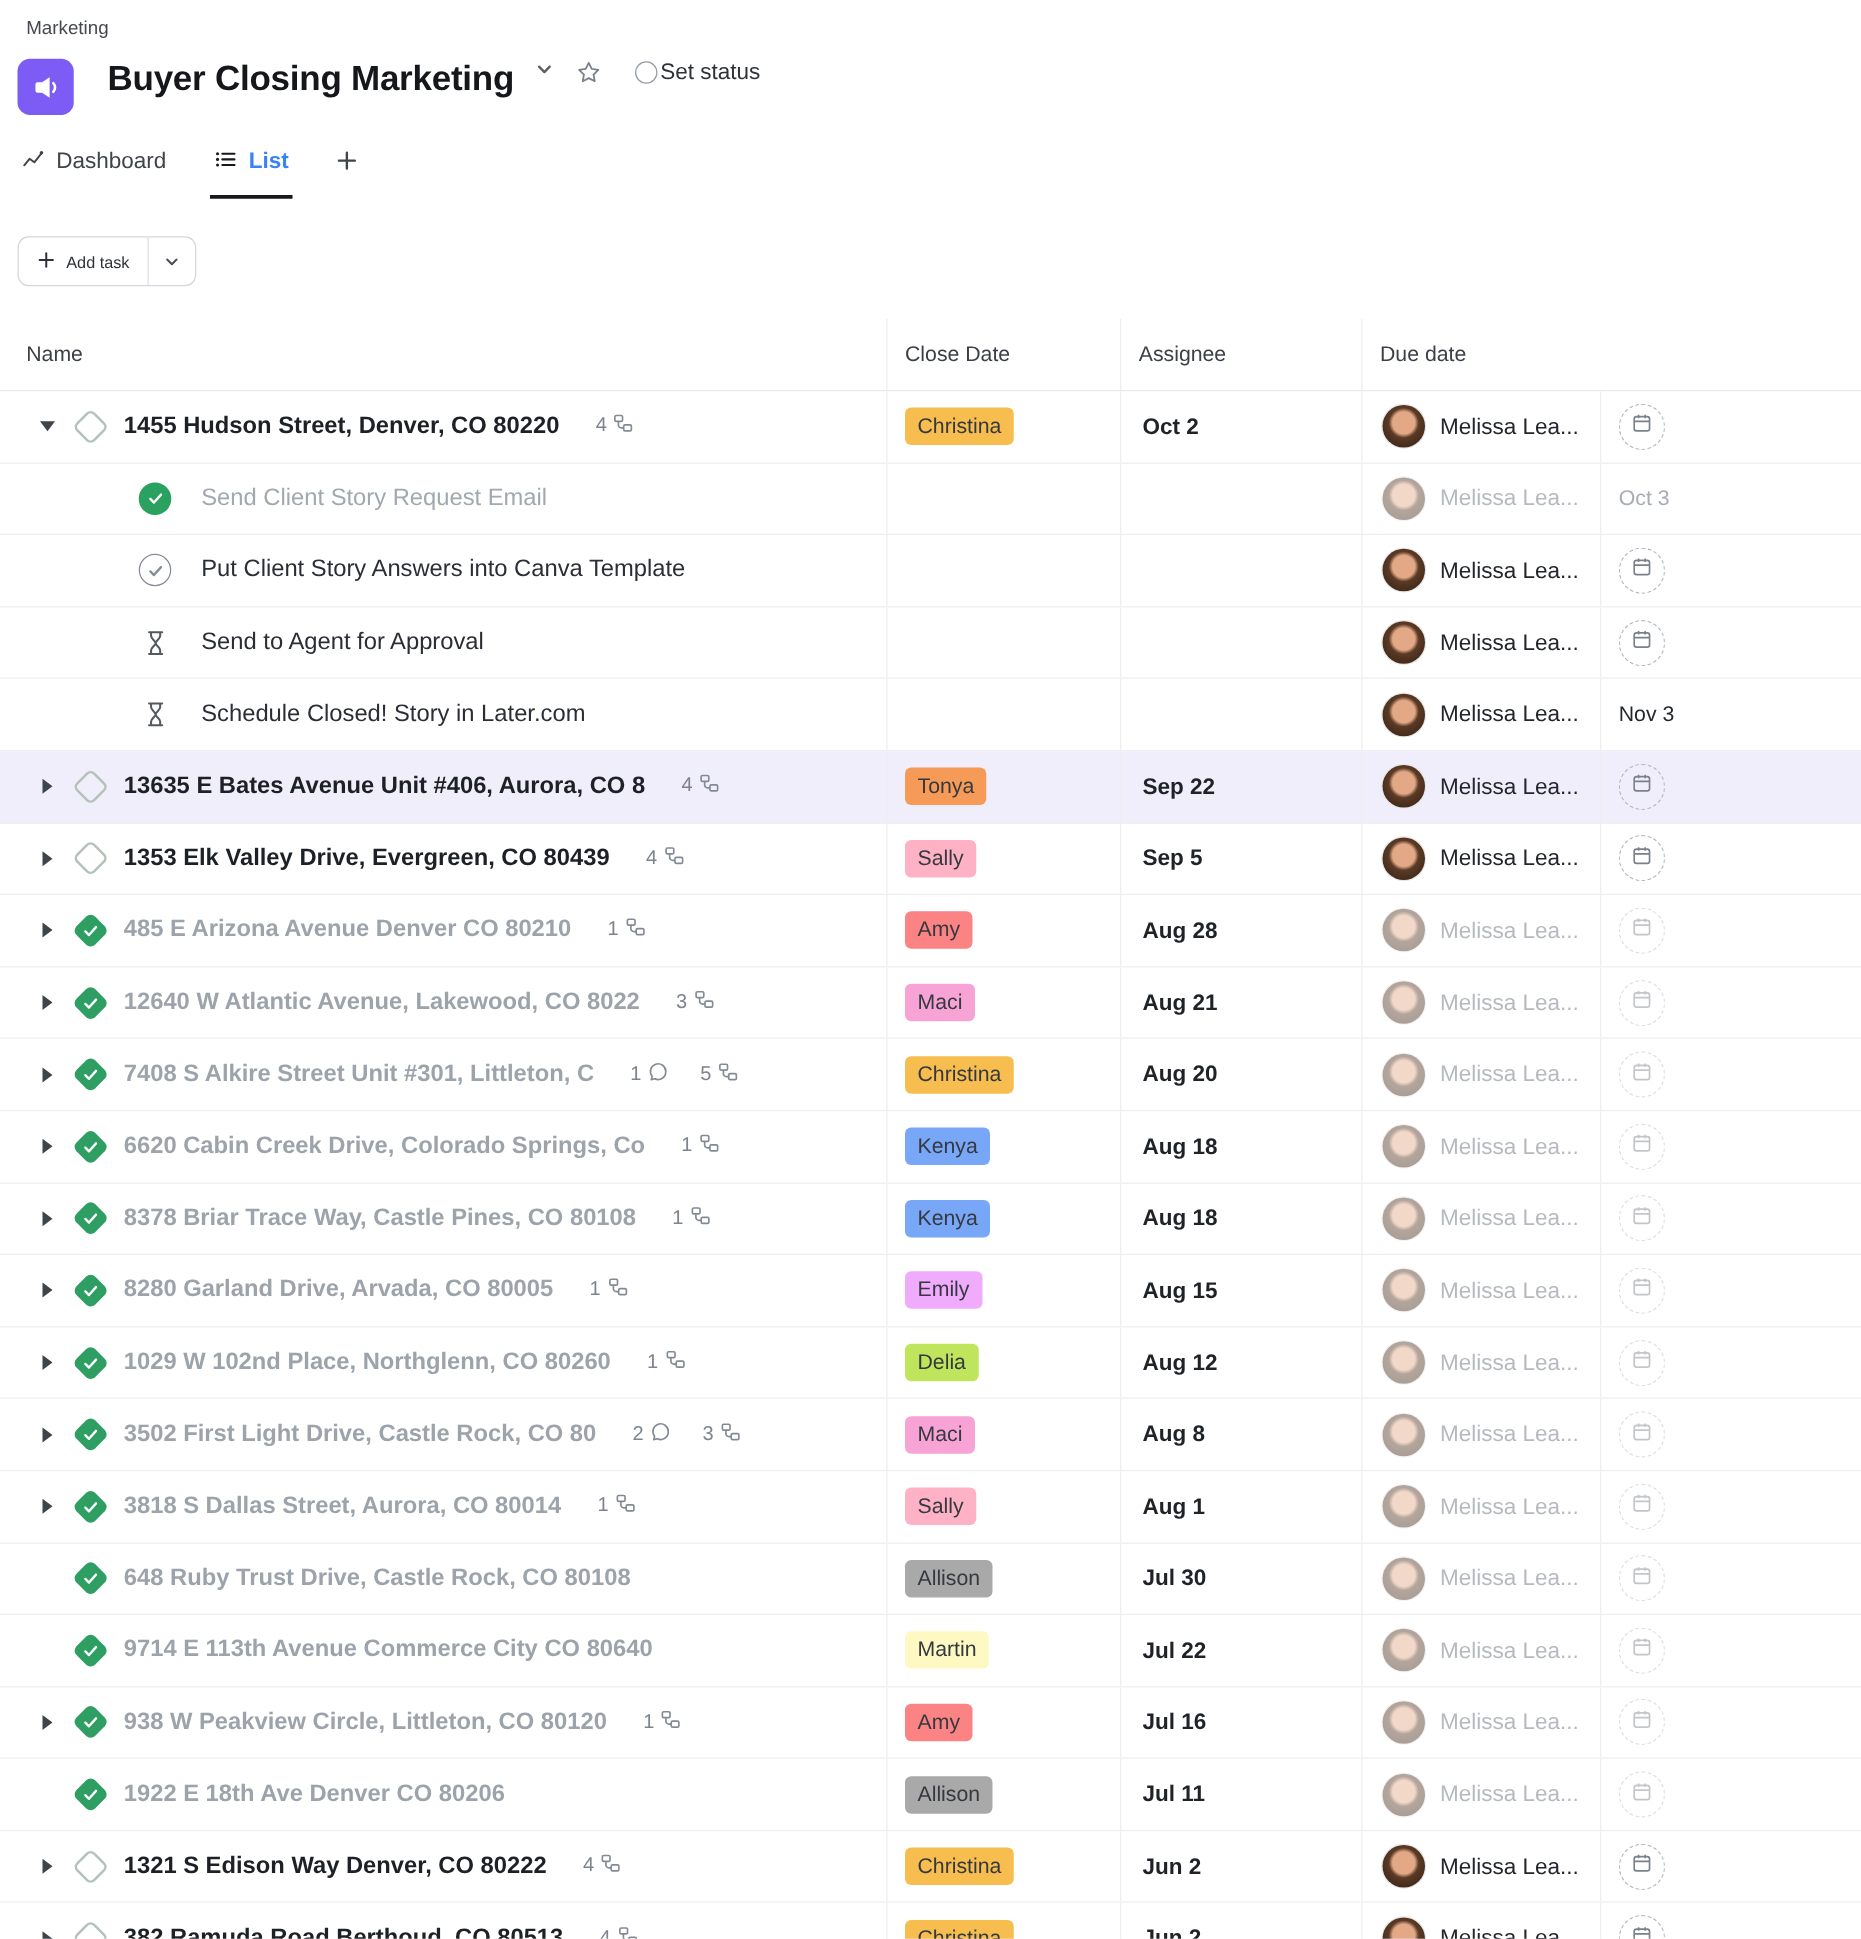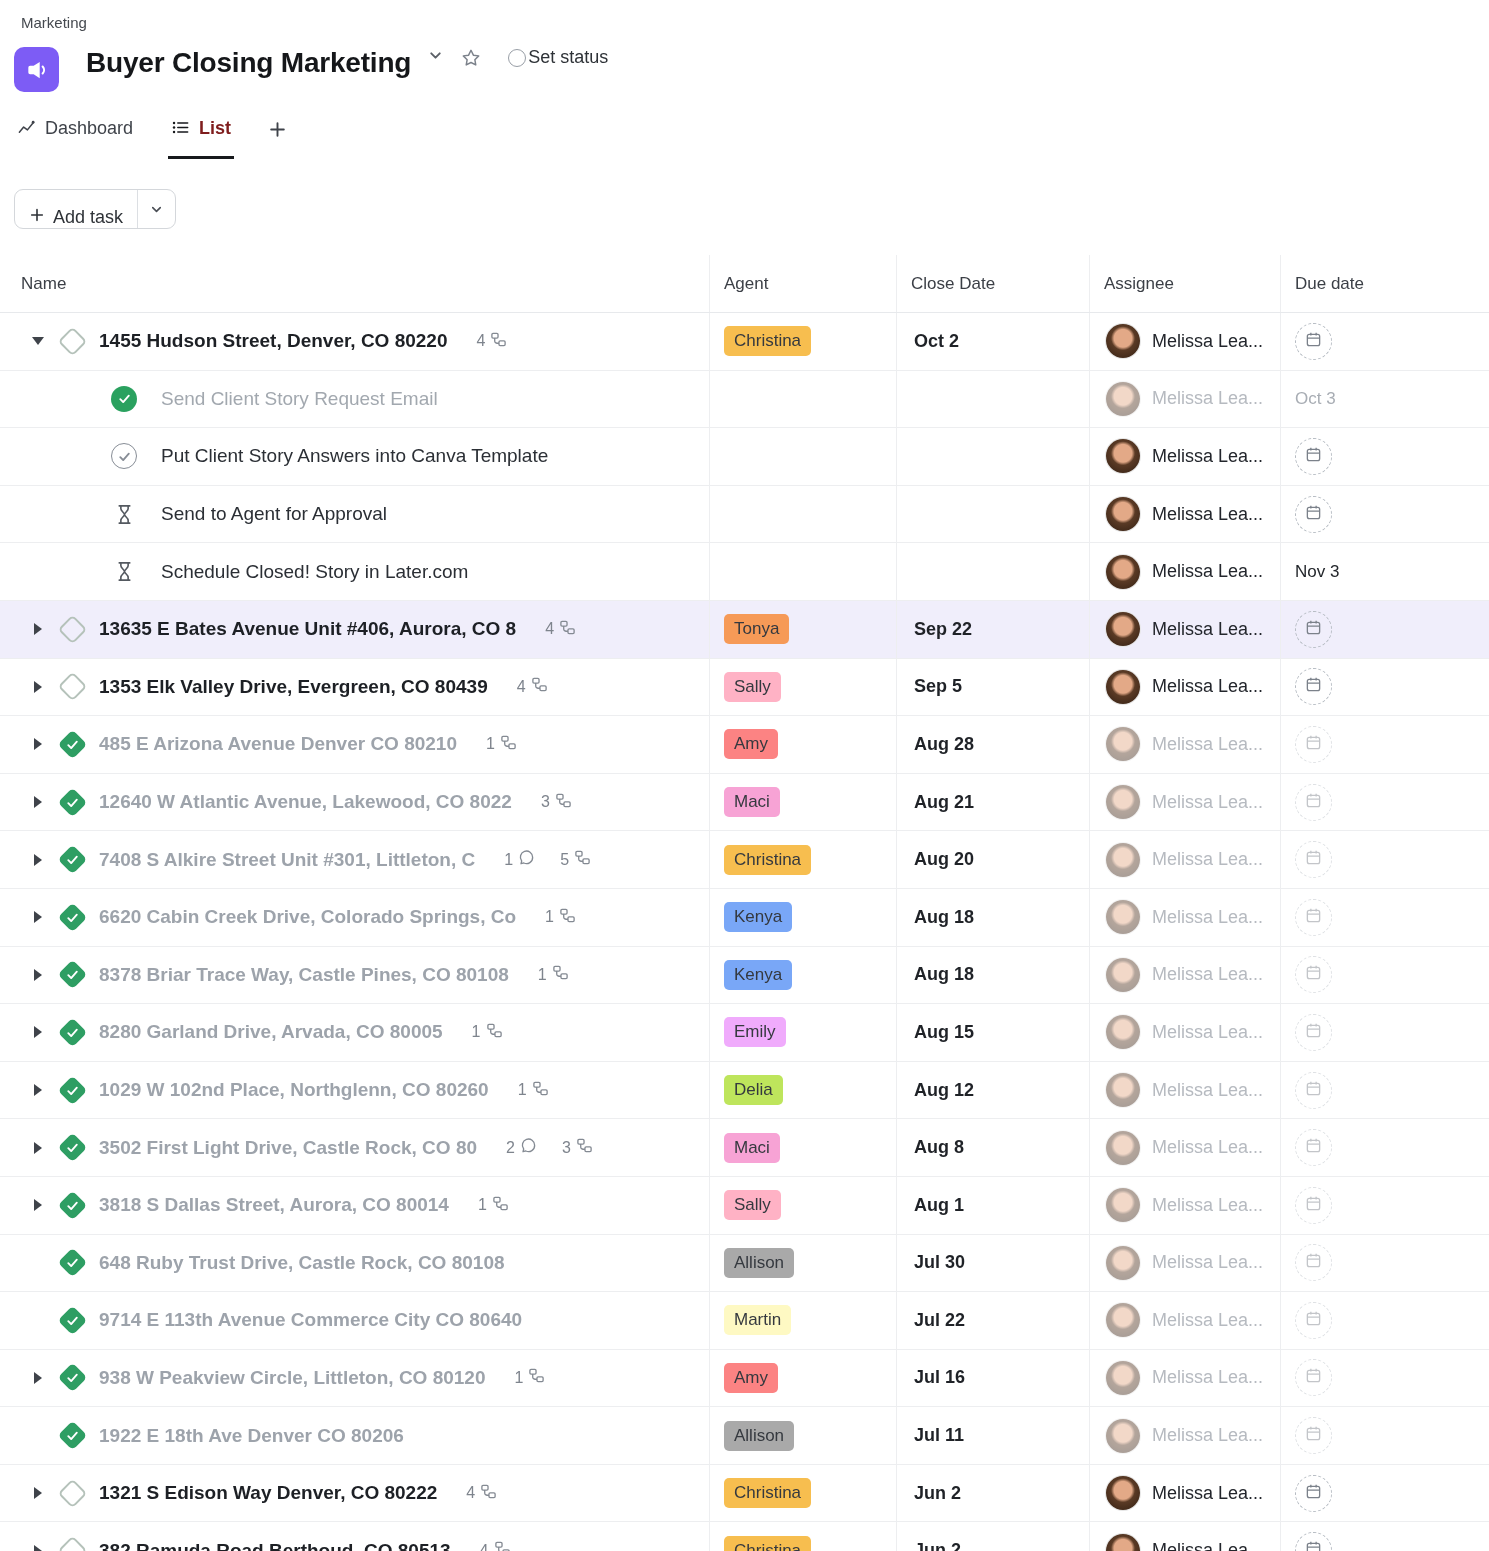--- a/index.html
+++ b/index.html
@@ -12,26 +12,26 @@
   .page-title{font-size:28px;font-weight:700;color:#15171a;margin-left:27px;letter-spacing:-.2px}
   .title-chev{margin-left:16px;display:flex;align-items:center;cursor:pointer}
   .star{margin-left:16px;display:flex;align-items:center;cursor:pointer}
   .set-status{margin-left:26px;display:flex;align-items:center;gap:2px;cursor:pointer}
   .status-circ{width:18px;height:18px;border-radius:50%;border:1.6px solid #989ea6;display:inline-block}
   .set-status-label{font-size:18px;color:#2e3237;font-weight:500}
   .tabs{display:flex;align-items:flex-end;padding-left:14px;margin-top:14px;height:48px}
   .tab{display:flex;align-items:flex-start;gap:9px;font-size:18px;color:#3f434a;
     padding:0 3px 14px 3px;cursor:pointer;border-bottom:3px solid transparent}
   .tab + .tab{margin-left:32px}
-  .tab.active{color:#7f1d1d;font-weight:700;border-bottom-color:#17191c}
+  .tab.active{color:#3b82f6;font-weight:700;border-bottom-color:#17191c}
   .tab-add{margin-left:30px;padding:0 4px 16px 4px;cursor:pointer;display:flex;align-items:center}
   .toolbar{padding:30px 0 0 14px}
   .add-task{display:inline-flex;align-items:center;height:40px;border:1px solid #d4d7db;
     border-radius:9px;background:#fff;cursor:pointer;overflow:hidden}
-  .add-task-main{display:flex;align-items:flex-end;gap:8px;padding:0 14px;font-size:18px;
+  .add-task-main{display:flex;align-items:center;gap:8px;padding:0 14px;font-size:13px;
     font-weight:500;color:#2e3237;height:100%}
   .add-task-divider{width:1px;height:100%;background:#dcdfe3}
   .add-task-chev{display:flex;align-items:center;justify-content:center;padding:0 11px;height:100%}
   .table{margin-top:26px}
   .grid{display:grid;grid-template-columns:710px 187px 193px 191px 208px}
   .thead{height:58px;border-bottom:1px solid #e7e9ec}
   .trow{height:57.6px;border-bottom:1px solid #edeef0}
   .trow.hl{background:#f0eefb}
   .cell{display:flex;align-items:center;overflow:hidden;border-right:1px solid #edeef0;padding:0 12px}
   .cell:last-child{border-right:none}
@@ -151,21 +151,20 @@
         <svg viewBox="0 0 16 16" width="15" height="15" fill="none" stroke="#4a4e55" stroke-width="1.7" stroke-linecap="round" stroke-linejoin="round">
             <path d="M4 6l4 4 4-4"></path>
           </svg>
       </span>
     </div>
   </div>
 
   <div class="table">
     <div class="thead grid">
         <div class="cell hcell">Name</div>
-        <div class="cell hcell">Agent</div>
         <div class="cell hcell">Close Date</div>
         <div class="cell hcell">Assignee</div>
         <div class="cell hcell">Due date</div>
       </div>
     <div>
         <div class="trow grid">
           <div class="cell name-cell">
             <span class="arrow down">
               <i></i>
             </span>

